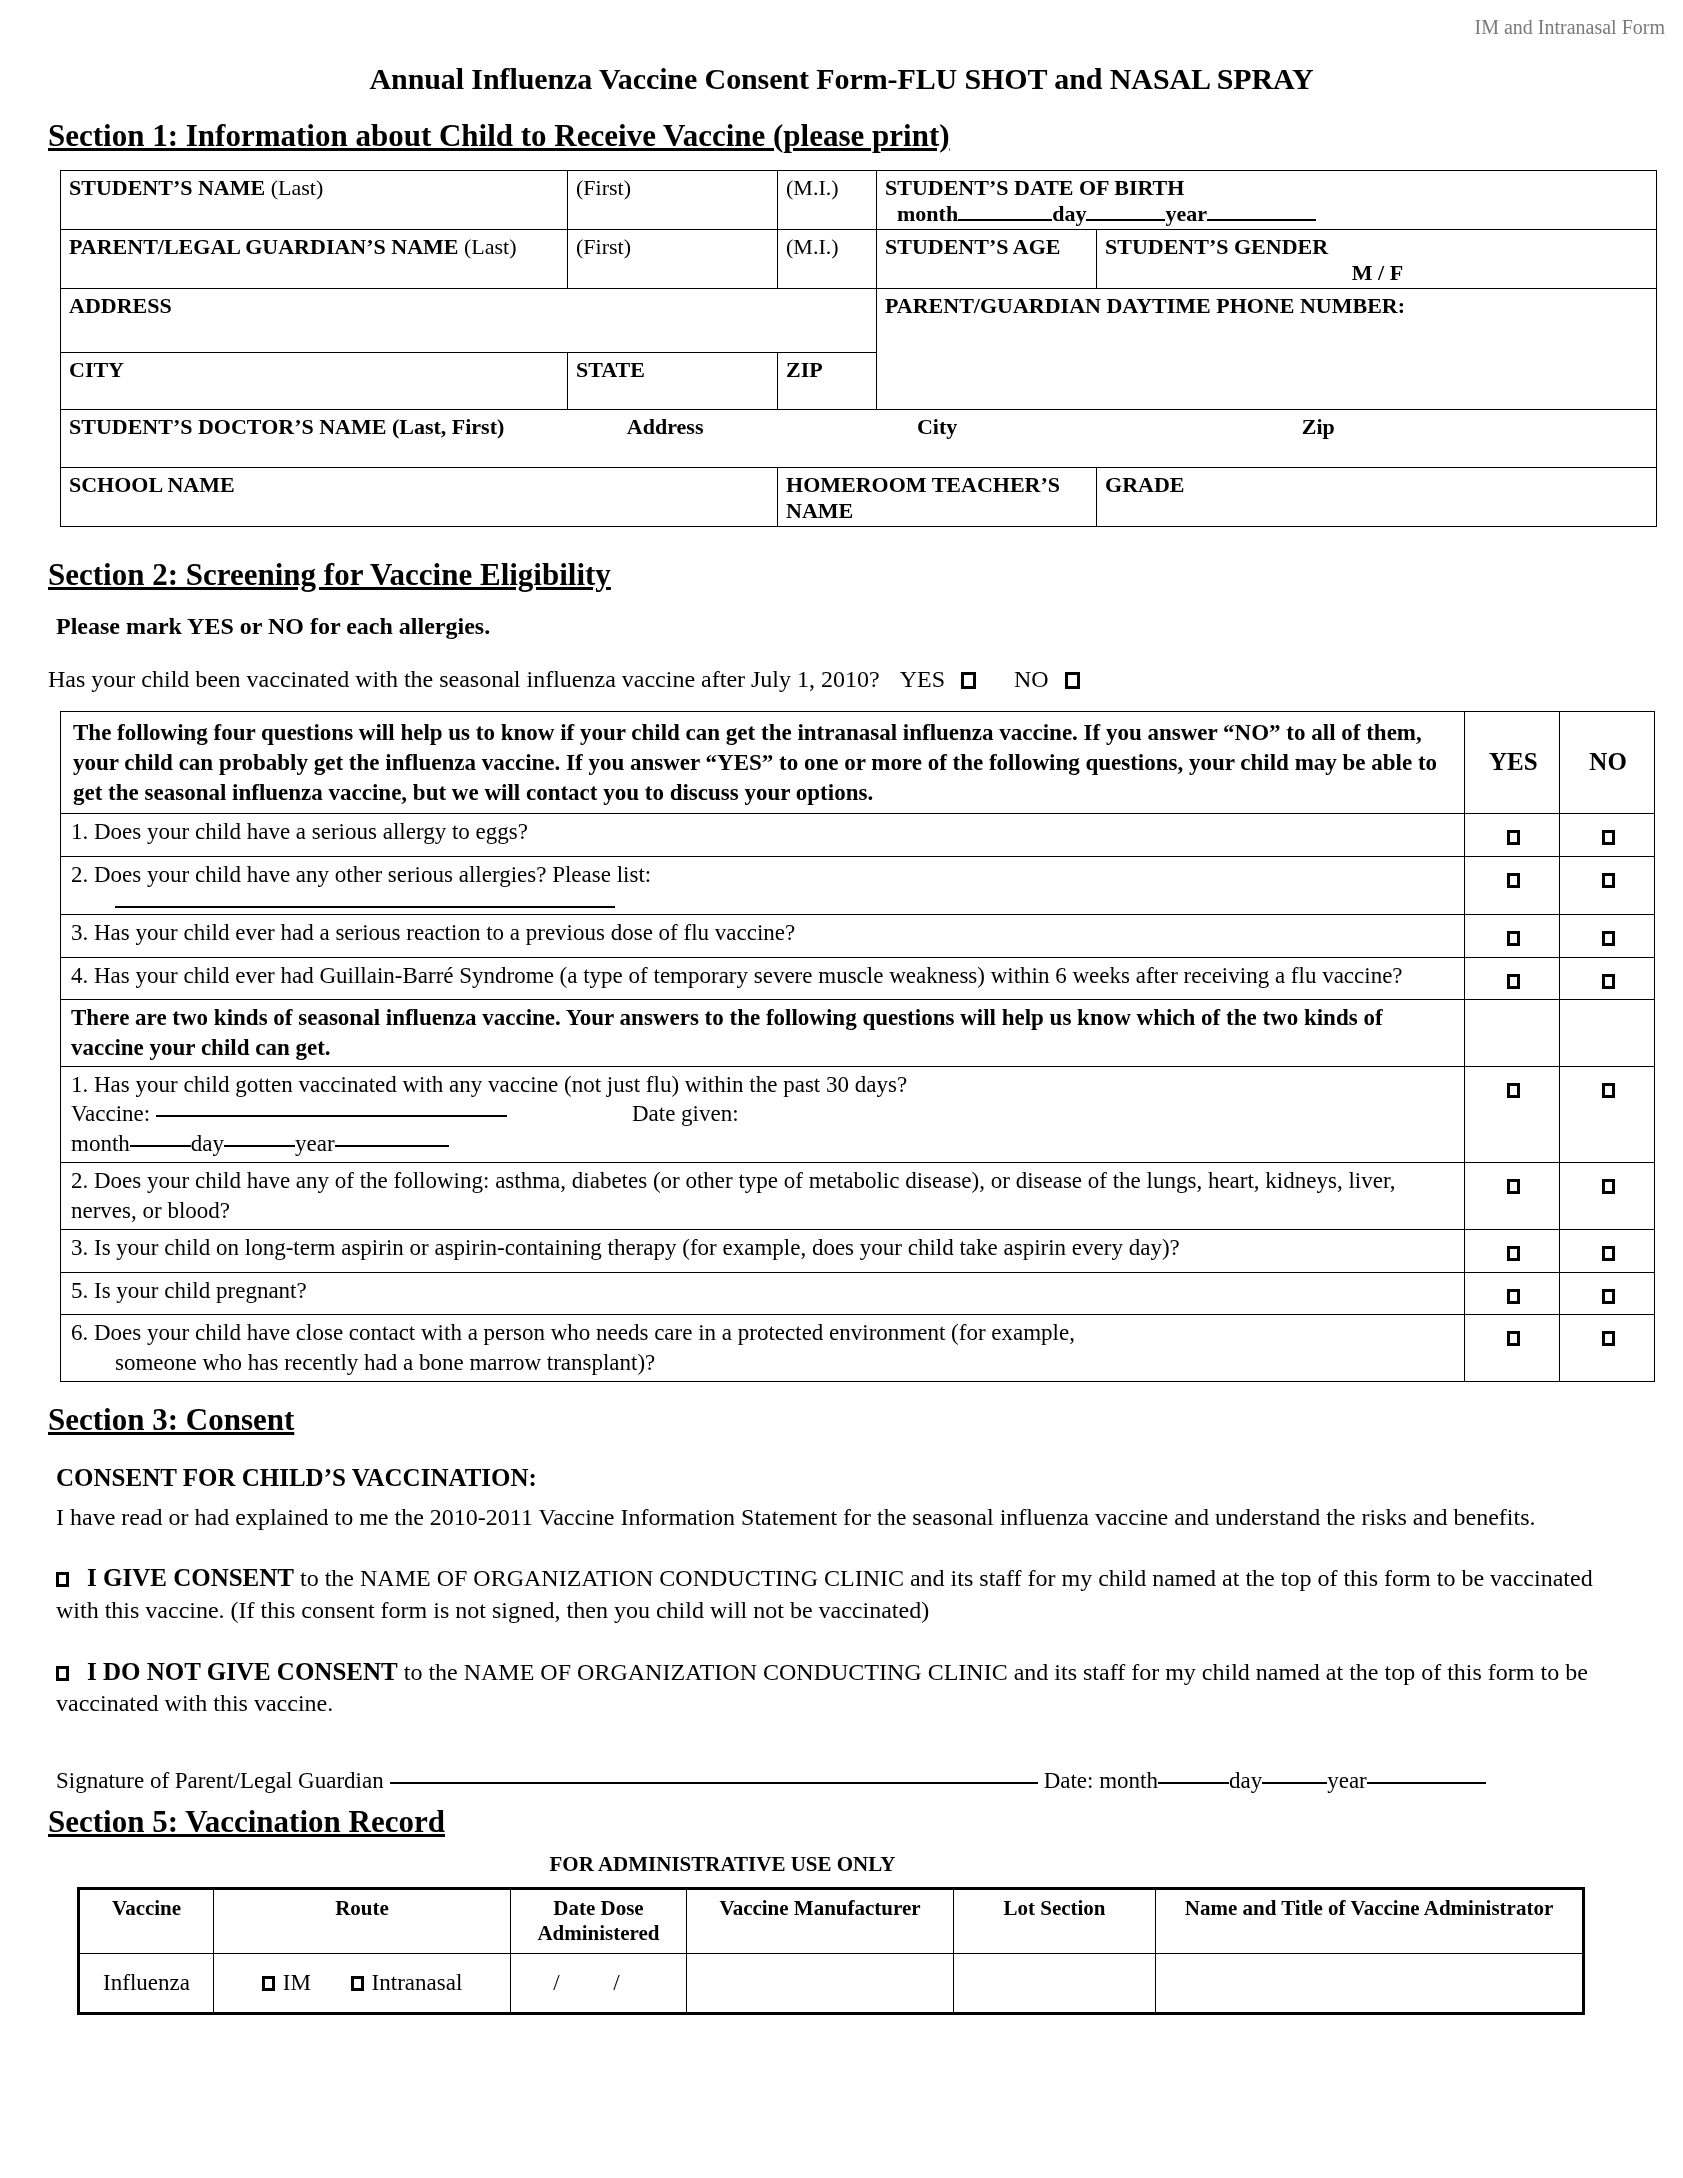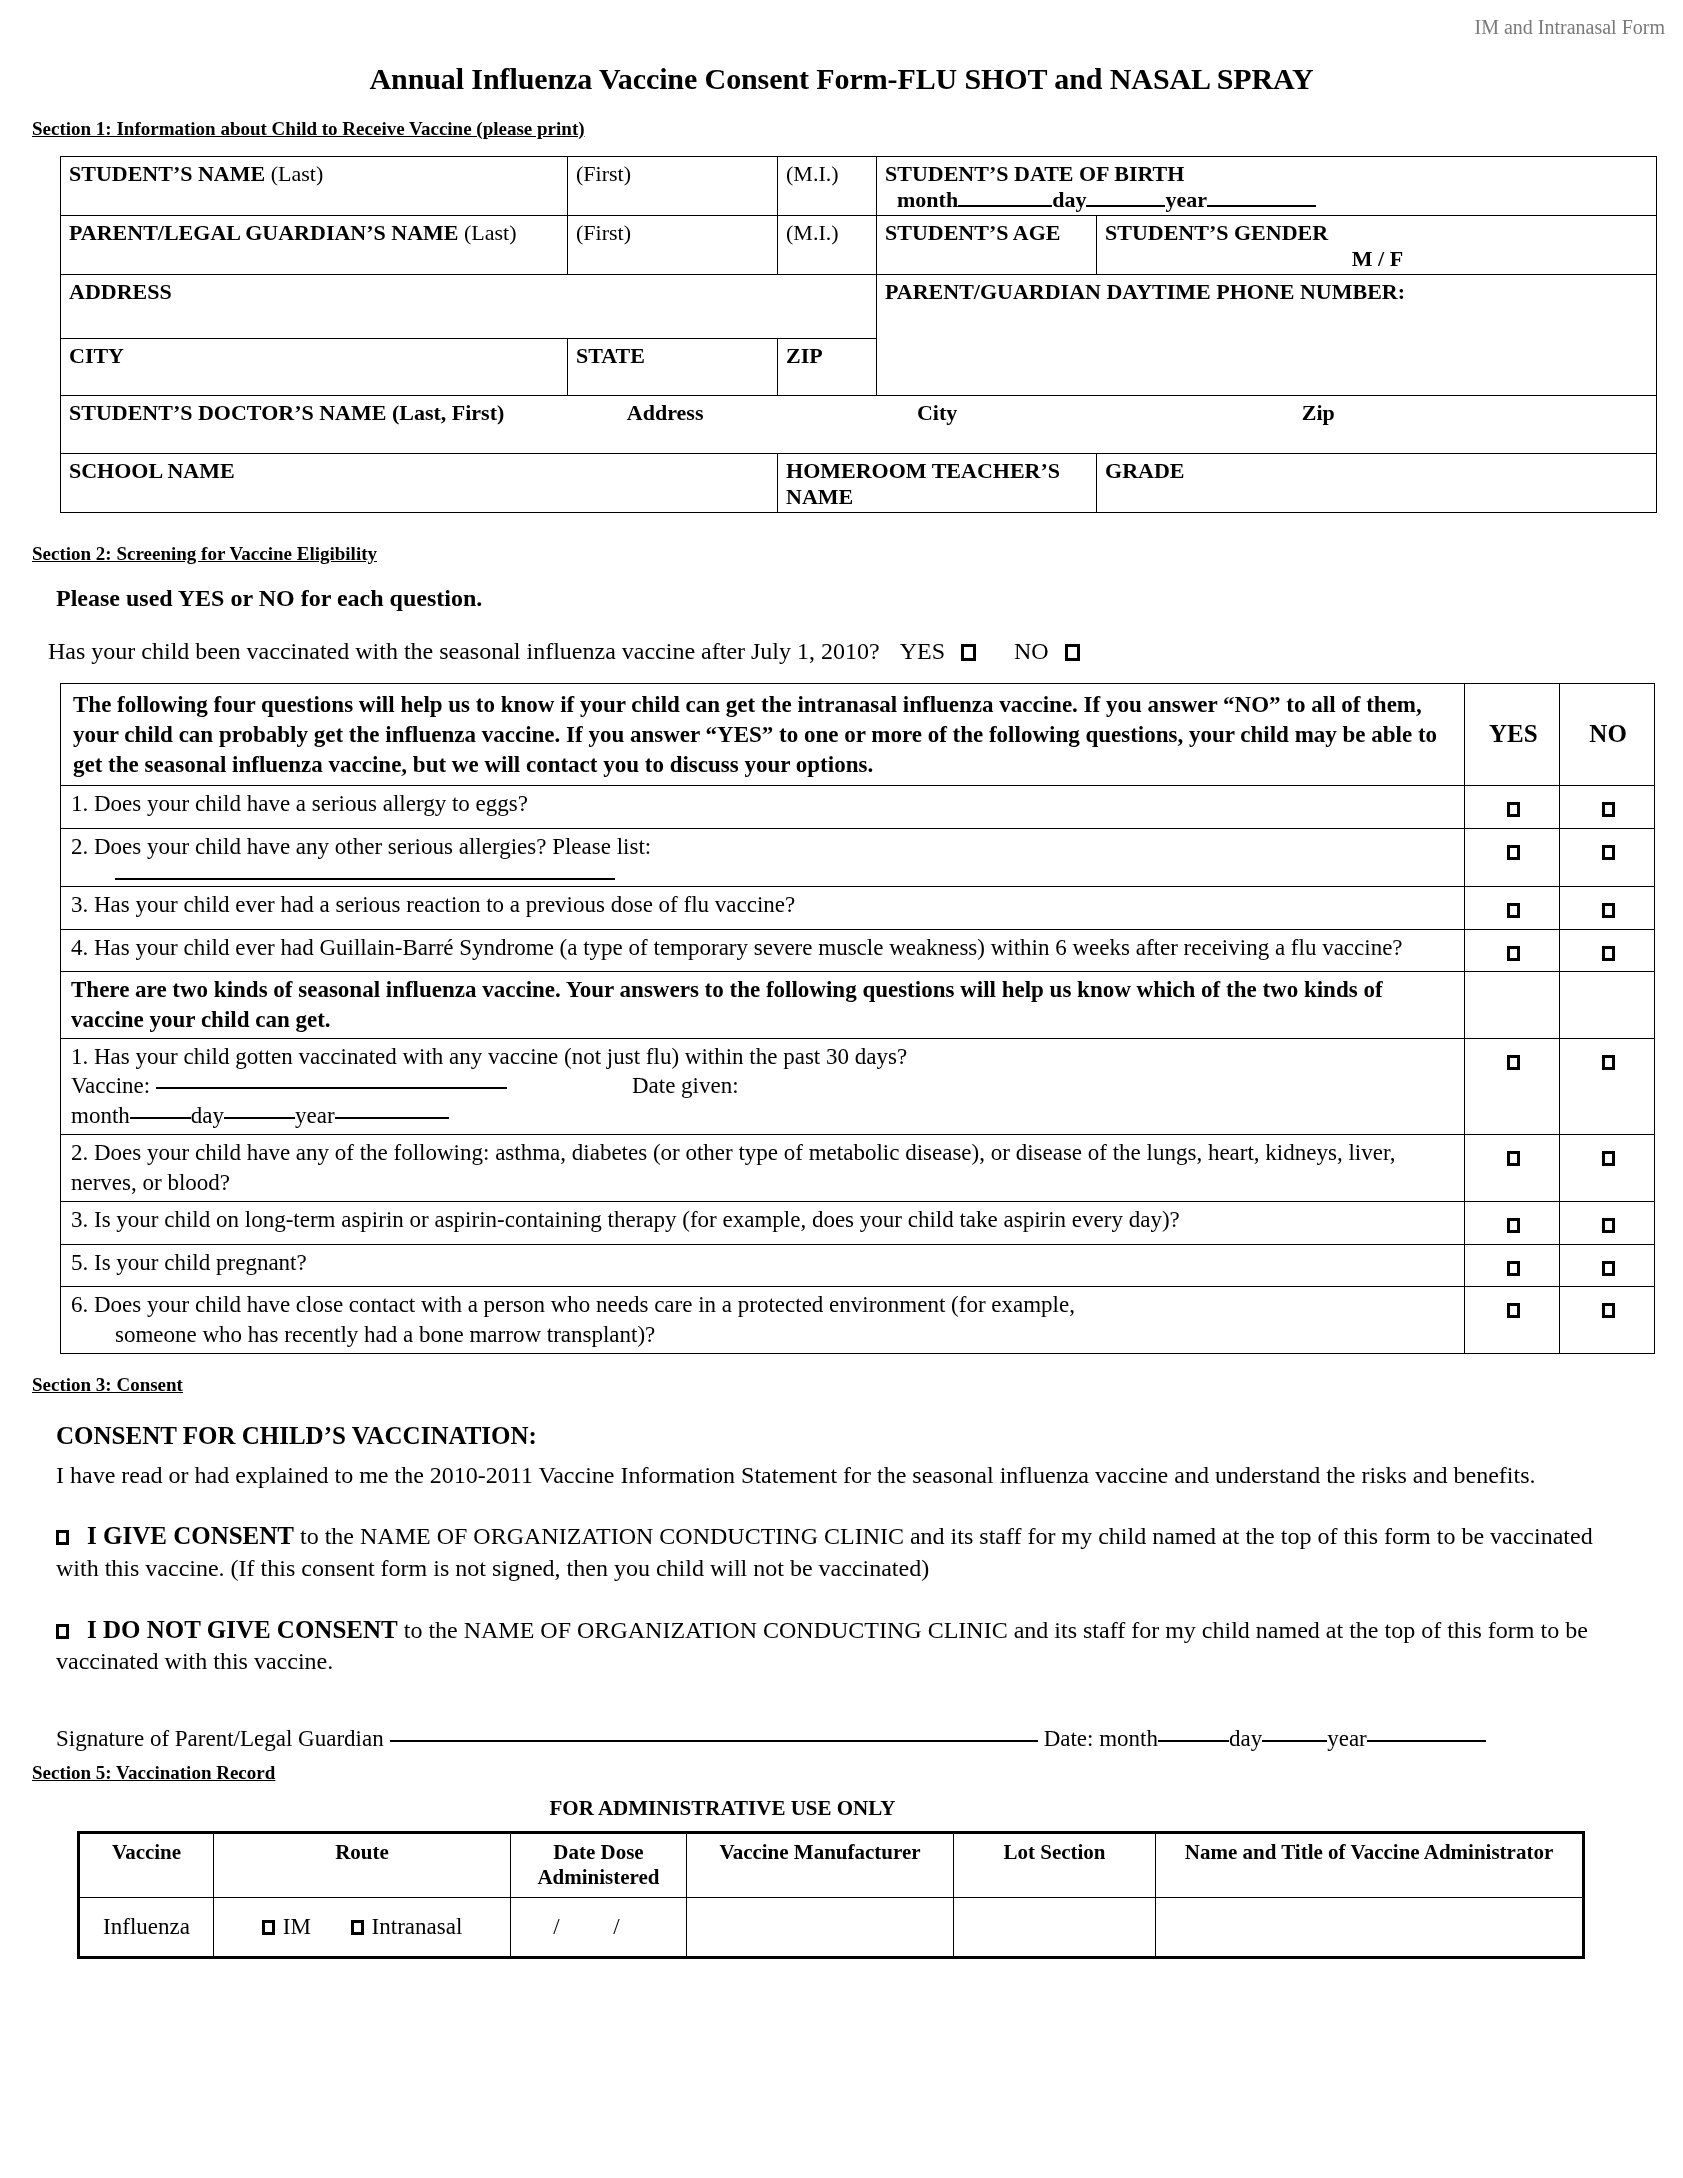--- a/index.html
+++ b/index.html
@@ -31,24 +31,24 @@
     font-family: "Liberation Serif", serif;
   }
   .doc-title {
     text-align: center;
     font-size: 30px;
     font-weight: bold;
     padding-top: 46px;
     letter-spacing: -0.1px;
   }
   .section-head {
-    font-size: 19px;
+    font-size: 31px;
     font-weight: bold;
     text-decoration: underline;
-    margin: 22px 0 0 16px;
+    margin: 22px 0 0 32px;
   }
   .sec2-head { margin-top: 30px; }
   .sec3-head { margin-top: 20px; }
   .sec5-head { margin-top: 10px; }
   .para-bold { font-weight: bold; font-size: 24px; margin: 20px 0 0 40px; }
 
   
   table.grid {
     border-collapse: collapse;
     table-layout: fixed;
@@ -298,21 +298,21 @@
           <span>HOMEROOM TEACHER’S NAME</span>
         </td>
         <td colspan="2">
           <span>GRADE</span>
         </td>
       </tr>
     </tbody>
   </table>
 
   <div class="section-head sec2-head">Section 2: Screening for Vaccine Eligibility</div>
-  <div class="para-bold">Please used YES or NO for each question.</div>
+  <div class="para-bold">Please mark YES or NO for each allergies.</div>
 
   <div class="qline">
     <span>Has your child been vaccinated with the seasonal influenza vaccine after July 1, 2010?</span>
     <span style="margin-left:14px">YES</span>
     <span class="cb" style="margin-left:10px"></span>
     <span style="margin-left:32px">NO</span>
     <span class="cb" style="margin-left:10px"></span>
   </div>
 
   <table class="t2">

